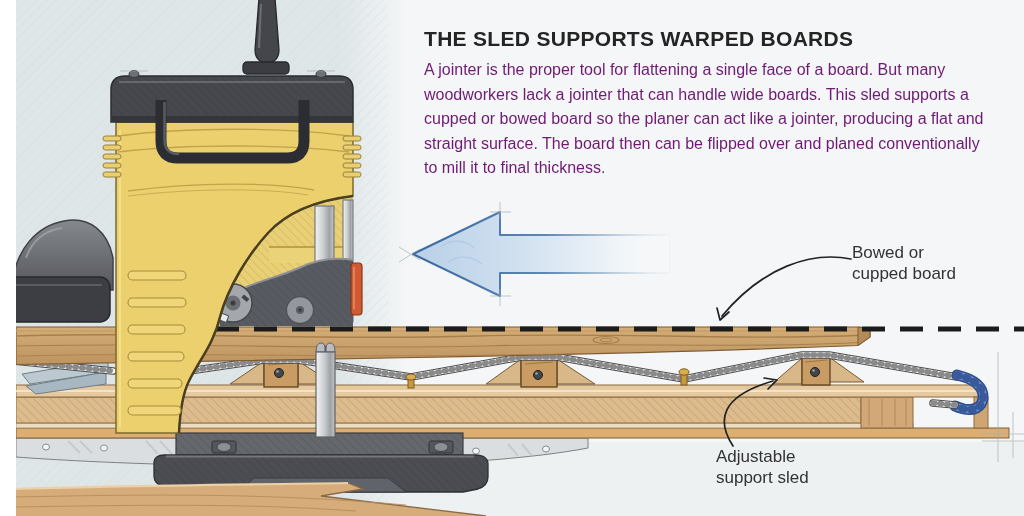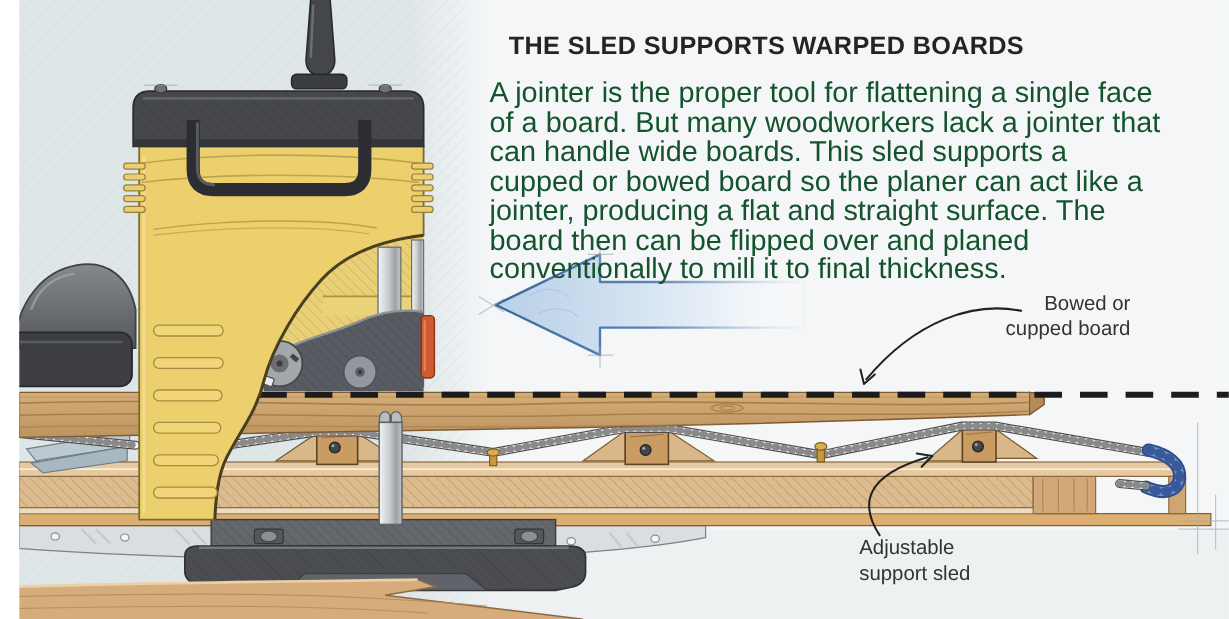--- a/index.html
+++ b/index.html
@@ -6,27 +6,27 @@
   .stage{
     position:relative;width:1024px;height:516px;overflow:hidden;
     font-family:"Liberation Sans",sans-serif;background:#f4f6f7;margin-left:16px;
   }
   .stage svg{position:absolute;left:0;top:0;}
   .title{
     position:absolute;left:408px;top:13px;width:600px;
     font-size:21px;line-height:1.15;font-weight:700;color:#242424;letter-spacing:.3px;
   }
   .bodytext{
-    position:absolute;left:392px;top:42px;width:560px;
-    font-size:24px;line-height:24.5px;color:#14532d;letter-spacing:0;
+    position:absolute;left:408px;top:42px;width:560px;
+    font-size:16px;line-height:24.5px;color:#701a75;letter-spacing:0;
   }
   .lbl{
     position:absolute;font-size:17px;line-height:21px;color:#333333;
   }
-  .lbl.board{left:808px;top:242px;width:118px;text-align:right;}
+  .lbl.board{left:836px;top:242px;width:118px;}
   .lbl.support{left:700px;top:446px;width:112px;}
 </style>
 </head>
 <body>
 
 <div class="stage">
 
 <svg width="1024" height="516" viewBox="0 0 1024 516">
   <defs>
     <pattern id="hbg" width="7" height="7" patternUnits="userSpaceOnUse" patternTransform="rotate(45)">

